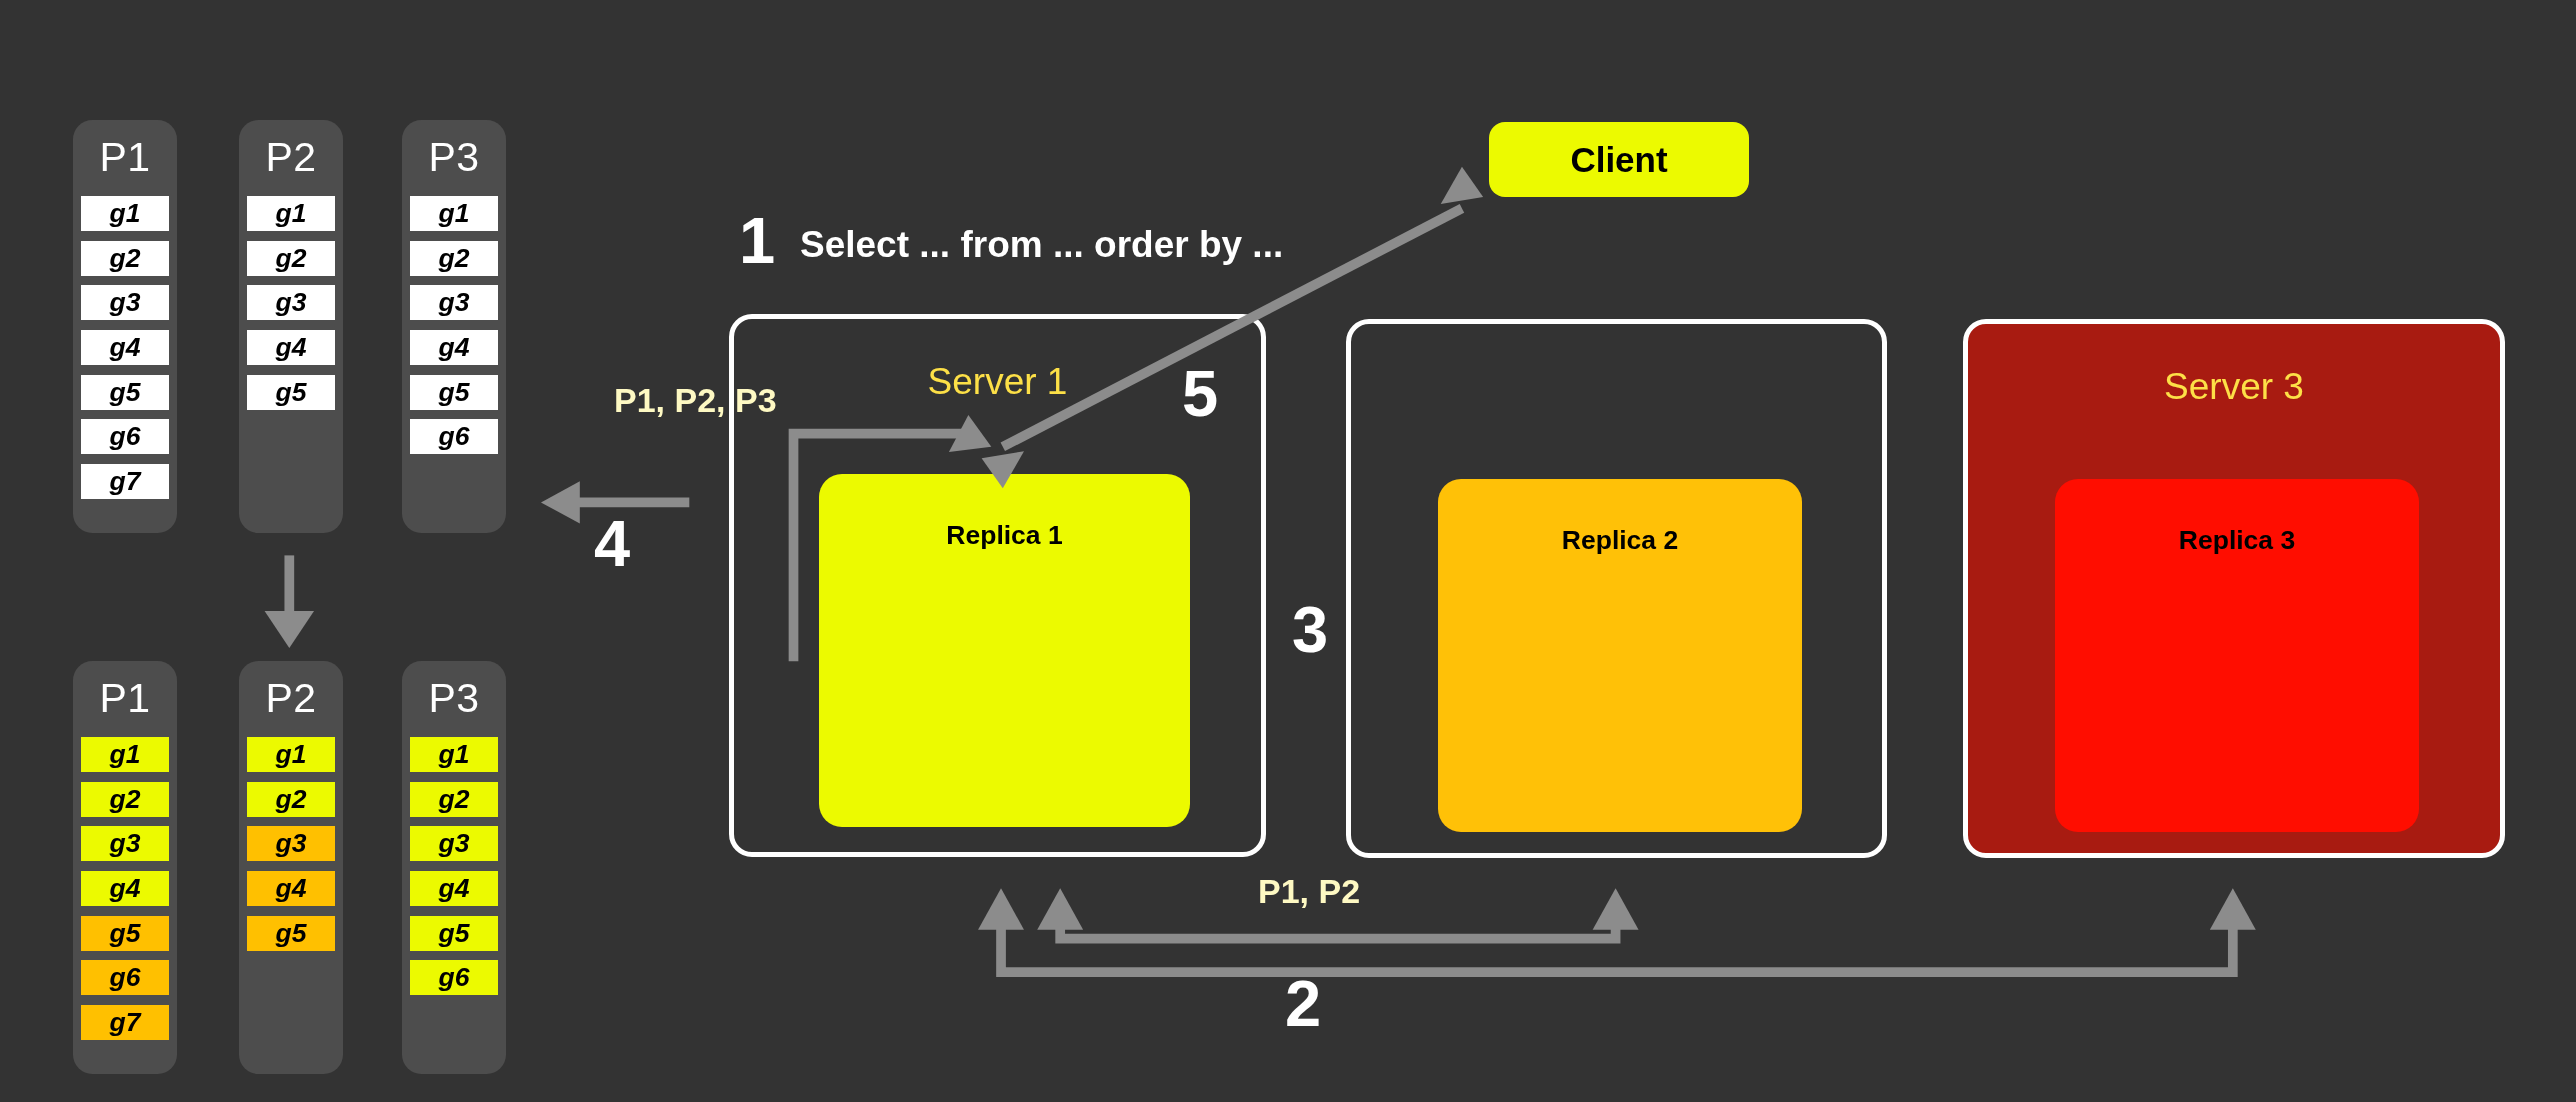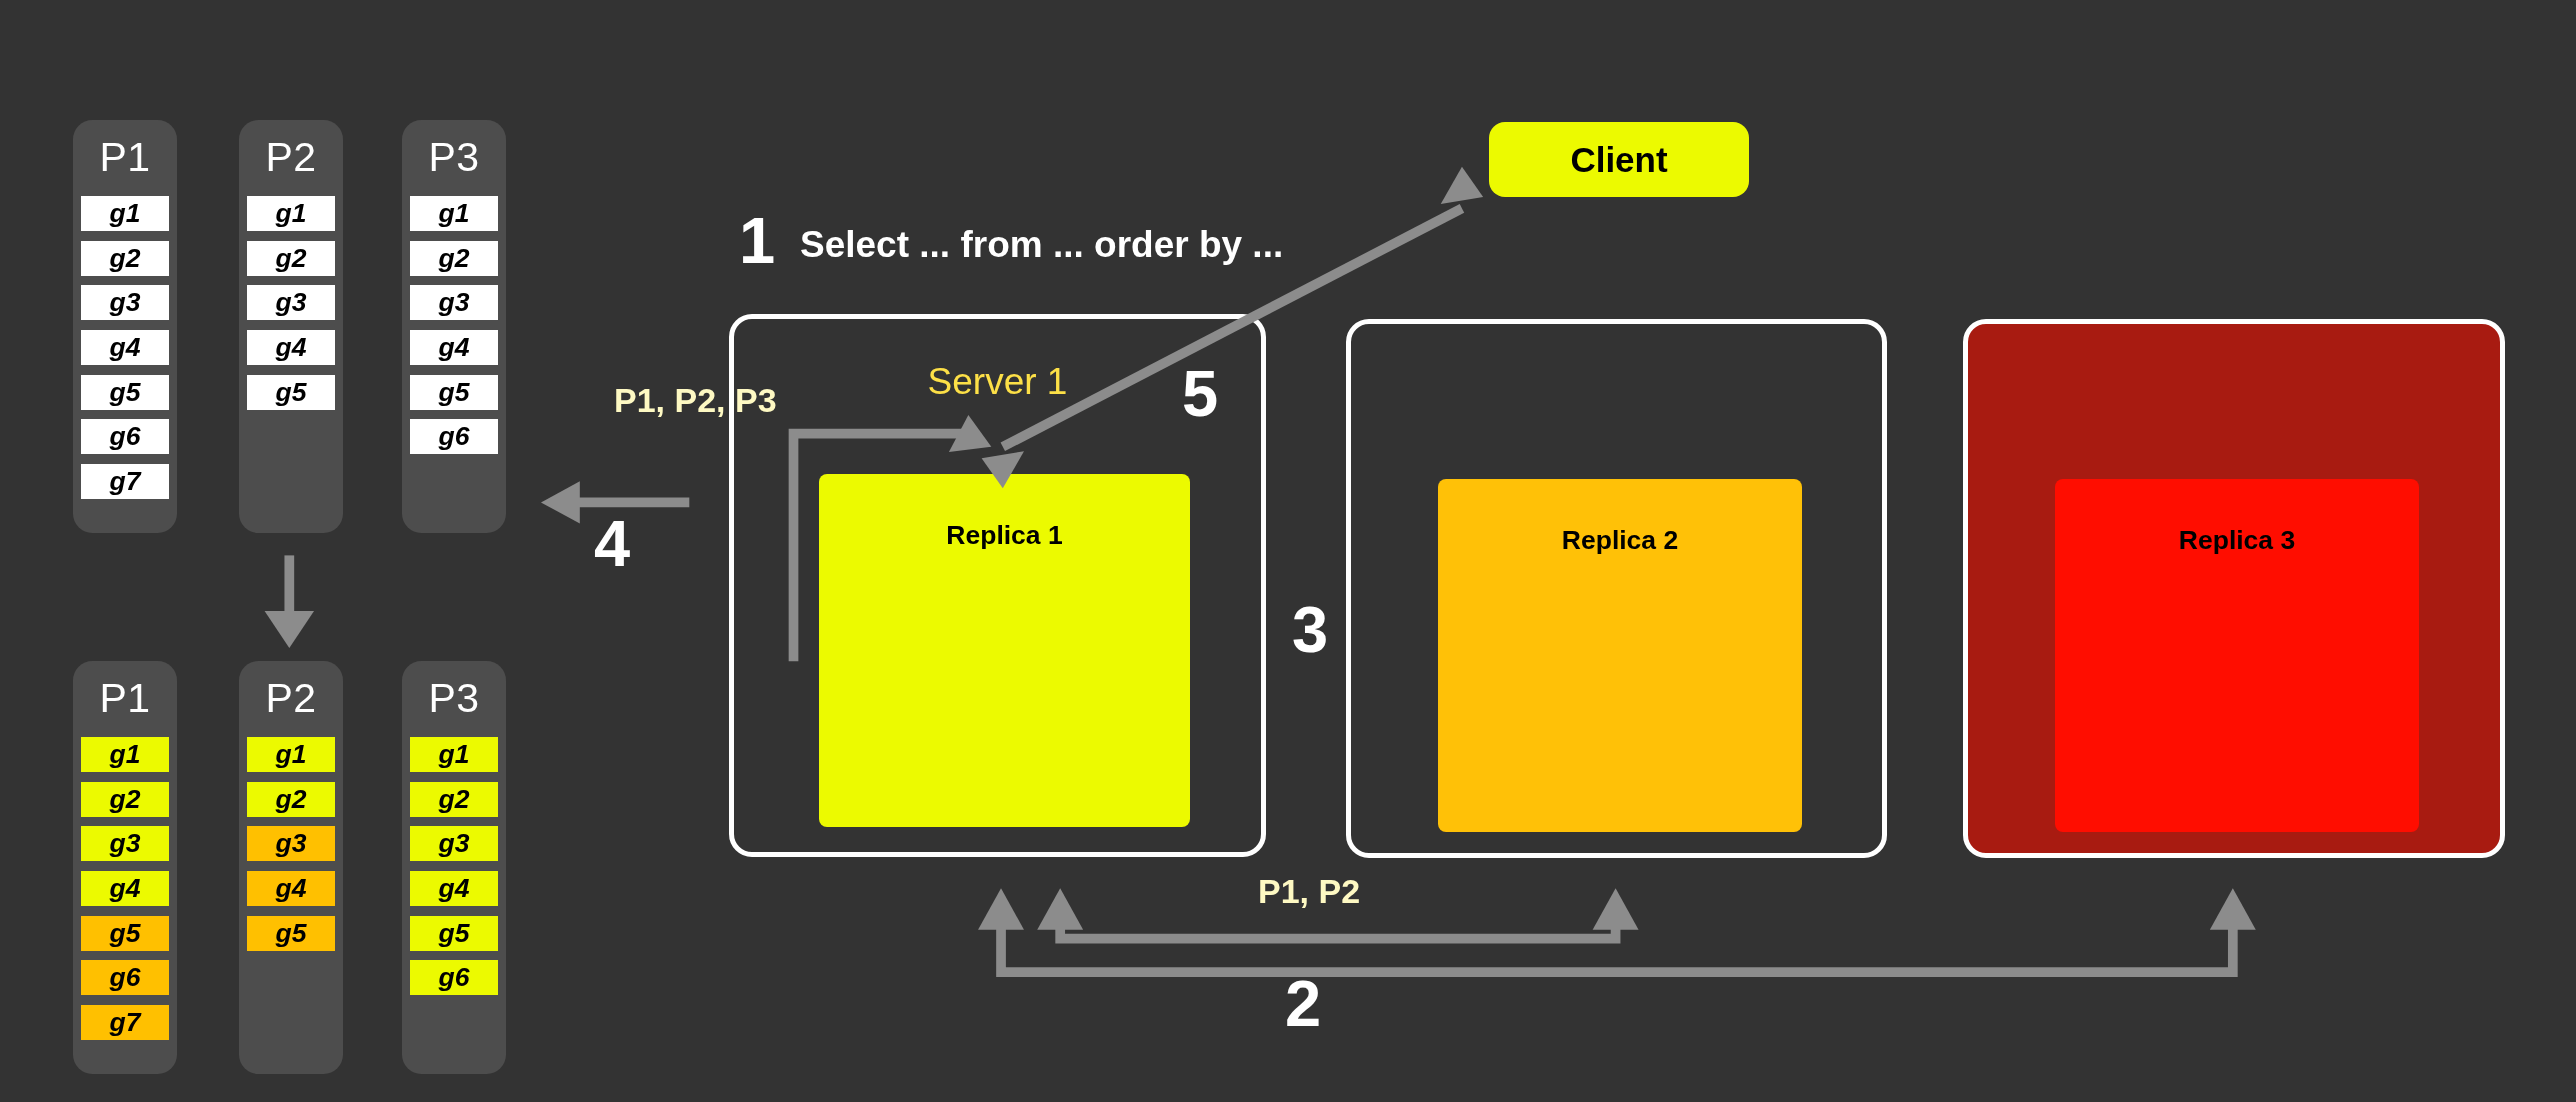--- a/index.html
+++ b/index.html
@@ -65,21 +65,21 @@
     position: absolute;
     left: 0; right: 0;
     top: 42px;
     text-align: center;
     color: #fde047;
     font-size: 37px;
     font-weight: 400;
   }
   .replica {
     position: absolute;
-    border-radius: 8px;
+    border-radius: 23px;
     display: flex;
     align-items: flex-start;
     justify-content: center;
     box-sizing: border-box;
     padding-top: 46px;
     font-size: 26.5px;
     font-weight: 700;
     color: #000000;
   }
   .replica.r1 { background: #ecfa00; }
@@ -221,20 +221,21 @@
     </div>
   </div>
 
   <div class="server dark" style="left:1346px; top:274px; width:541px; height:539px;">
     <div class="replica r2" style="left:87px; top:155px; width:364px; height:353px;">
       <span>Replica 2</span>
     </div>
   </div>
 
   <div class="server red" style="left:1963px; top:274px; width:542px; height:539px;">
+    <div class="server-title">Server 3</div>
     <div class="replica r3" style="left:87px; top:155px; width:364px; height:353px;">
       <span>Replica 3</span>
     </div>
   </div>
 
   <div class="step-num" style="left:739px; top:163px;">1</div>
   <div class="query-label" style="left:800px; top:181px;">Select ... from ... order by ...</div>
 
   <div class="flow-label" style="left:614px; top:338px;">P1, P2, P3</div>
 

